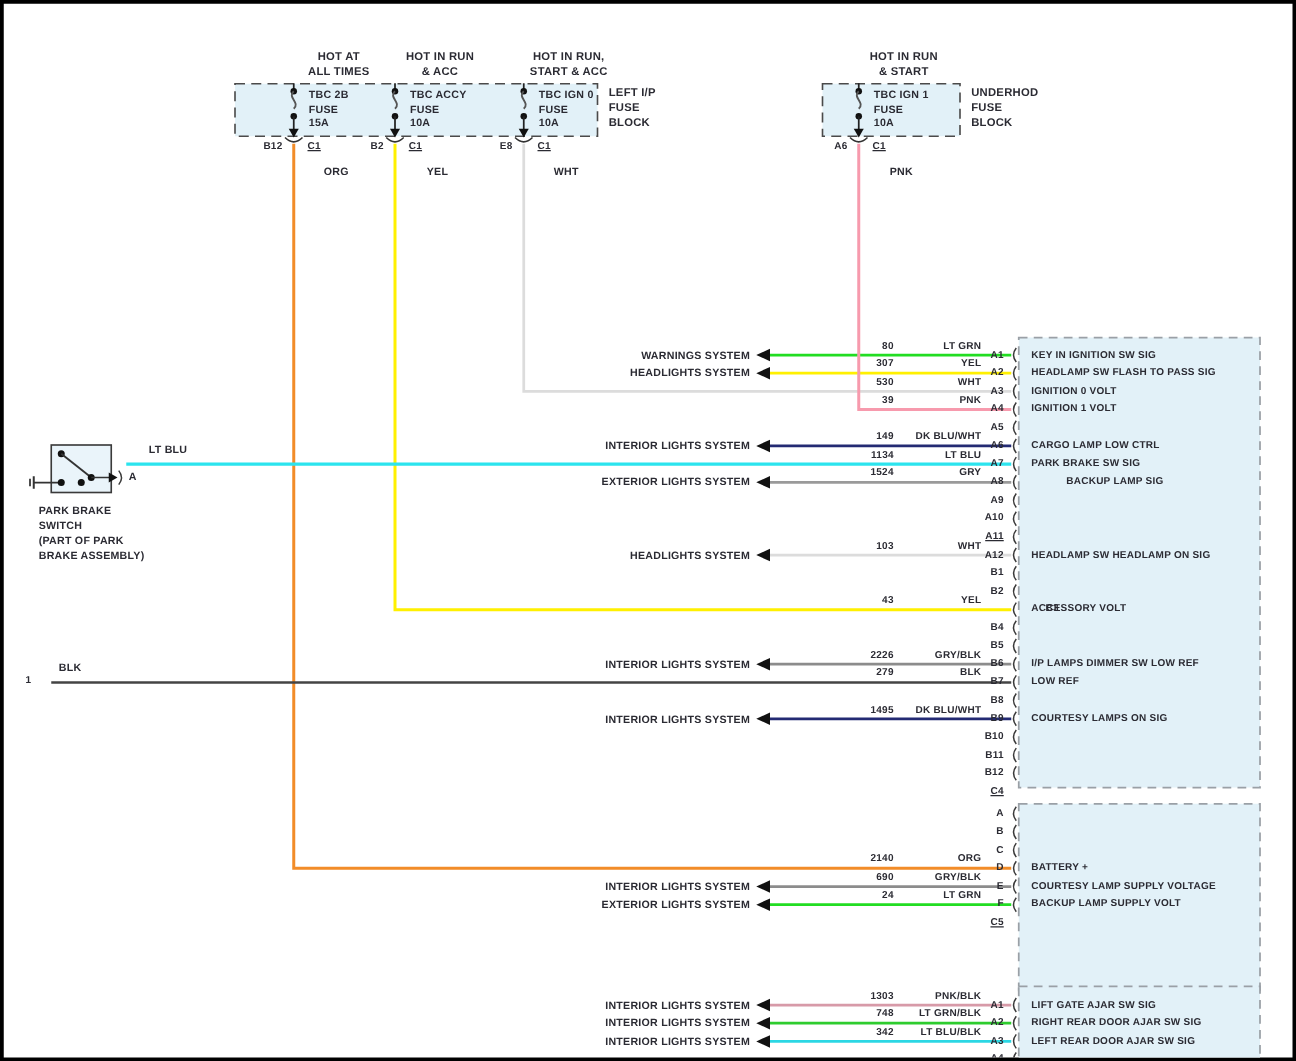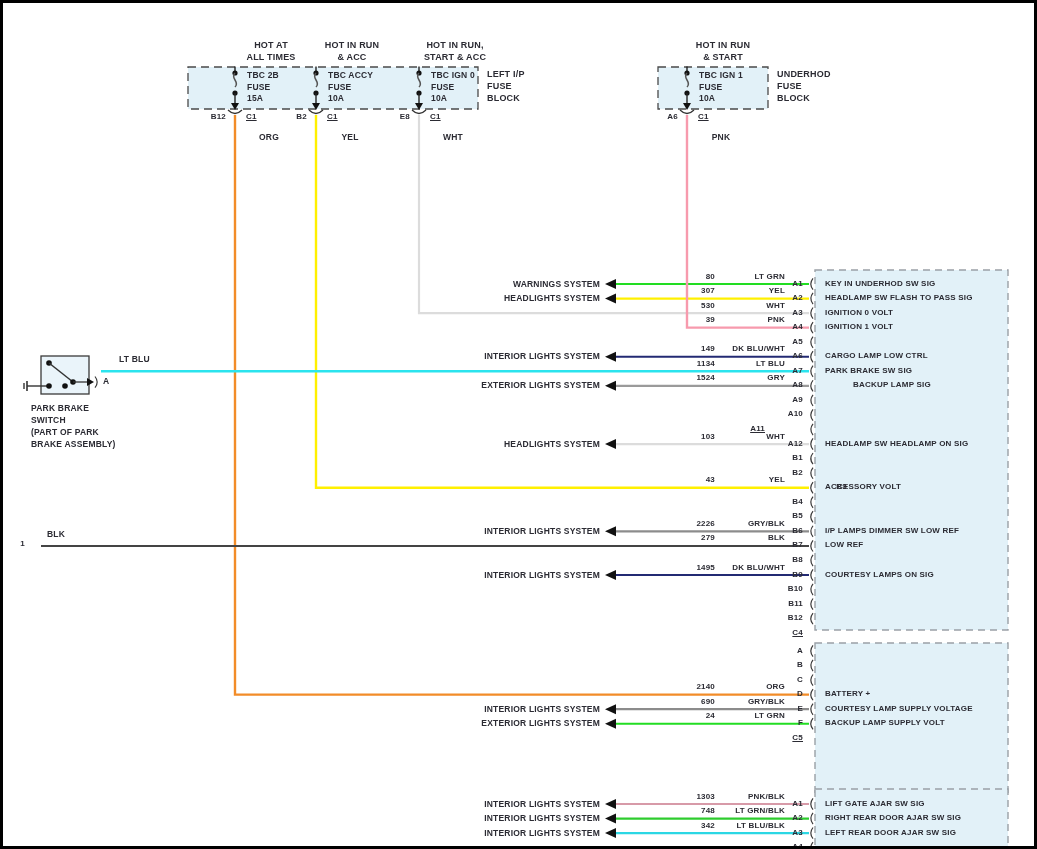--- a/index.html
+++ b/index.html
@@ -144,21 +144,21 @@
       <path d="M 92 373.5 q 4.4 5.6 0 11.2" fill="none" stroke="#3a3a3a" stroke-width="1.2"></path>
       <line x1="24" y1="383" x2="46" y2="383" stroke="#333" stroke-width="1.4"></line>
       <circle cx="46" cy="383" r="2.8" fill="#111"></circle>
       <circle cx="62" cy="383" r="2.8" fill="#111"></circle>
       <line x1="24" y1="378" x2="24" y2="388" stroke="#333" stroke-width="1.6"></line>
       <line x1="21" y1="380" x2="21" y2="386" stroke="#333" stroke-width="1.4"></line>
       <path d="M98 368.3 L806 368.3" fill="none" stroke="#2BE4EE" stroke-width="2.6" stroke-linecap="butt" stroke-linejoin="miter"></path>
       <path d="M38 542.9000000000001 L806 542.9000000000001" fill="none" stroke="#444444" stroke-width="2" stroke-linecap="butt" stroke-linejoin="miter"></path>
     </svg>
 <div class="lbl t8 rgt" style="left: 800px; top: 275.5px;">A1</div>
-    <div class="lbl t8" style="left: 822px; top: 275.5px;">KEY IN UNDERHOD SW SIG</div>
+    <div class="lbl t8" style="left: 822px; top: 275.5px;">KEY IN IGNITION SW SIG</div>
     <div class="lbl t8 rgt" style="left: 712px; top: 268.5px;">80</div>
     <div class="lbl t8 rgt" style="left: 782px; top: 268.5px;">LT GRN</div>
     <div class="lbl t8 rgt" style="left: 800px; top: 290.05px;">A2</div>
     <div class="lbl t8" style="left: 822px; top: 290.05px;">HEADLAMP SW FLASH TO PASS SIG</div>
     <div class="lbl t8 rgt" style="left: 712px; top: 283.05px;">307</div>
     <div class="lbl t8 rgt" style="left: 782px; top: 283.05px;">YEL</div>
     <div class="lbl t8 rgt" style="left: 800px; top: 304.6px;">A3</div>
     <div class="lbl t8" style="left: 822px; top: 304.6px;">IGNITION 0 VOLT</div>
     <div class="lbl t8 rgt" style="left: 712px; top: 297.6px;">530</div>
     <div class="lbl t8 rgt" style="left: 782px; top: 297.6px;">WHT</div>
@@ -174,21 +174,21 @@
     <div class="lbl t8 rgt" style="left: 800px; top: 362.8px;">A7</div>
     <div class="lbl t8" style="left: 822px; top: 362.8px;">PARK BRAKE SW SIG</div>
     <div class="lbl t8 rgt" style="left: 712px; top: 355.8px;">1134</div>
     <div class="lbl t8 rgt" style="left: 782px; top: 355.8px;">LT BLU</div>
     <div class="lbl t8 rgt" style="left: 800px; top: 377.35px;">A8</div>
     <div class="lbl t8" style="left: 822px; top: 377.35px; padding-left: 28px;">BACKUP LAMP SIG</div>
     <div class="lbl t8 rgt" style="left: 712px; top: 370.35px;">1524</div>
     <div class="lbl t8 rgt" style="left: 782px; top: 370.35px;">GRY</div>
     <div class="lbl t8 rgt" style="left: 800px; top: 391.9px;">A9</div>
     <div class="lbl t8 rgt" style="left: 800px; top: 406.45px;">A10</div>
-    <div class="lbl t8 rgt" style="left: 762px; top: 421px; text-decoration: underline;">A11</div>
+    <div class="lbl t8 rgt" style="left: 800px; top: 421px; text-decoration: underline;">A11</div>
     <div class="lbl t8 rgt" style="left: 800px; top: 435.55px;">A12</div>
     <div class="lbl t8" style="left: 822px; top: 435.55px;">HEADLAMP SW HEADLAMP ON SIG</div>
     <div class="lbl t8 rgt" style="left: 712px; top: 428.55px;">103</div>
     <div class="lbl t8 rgt" style="left: 782px; top: 428.55px;">WHT</div>
     <div class="lbl t8 rgt" style="left: 800px; top: 450.1px;">B1</div>
     <div class="lbl t8 rgt" style="left: 800px; top: 464.65px;">B2</div>
     <div class="lbl t8 rgt" style="left: 844px; top: 479.2px;">B3</div>
     <div class="lbl t8" style="left: 822px; top: 479.2px;">ACCESSORY VOLT</div>
     <div class="lbl t8 rgt" style="left: 712px; top: 472.2px;">43</div>
     <div class="lbl t8 rgt" style="left: 782px; top: 472.2px;">YEL</div>

